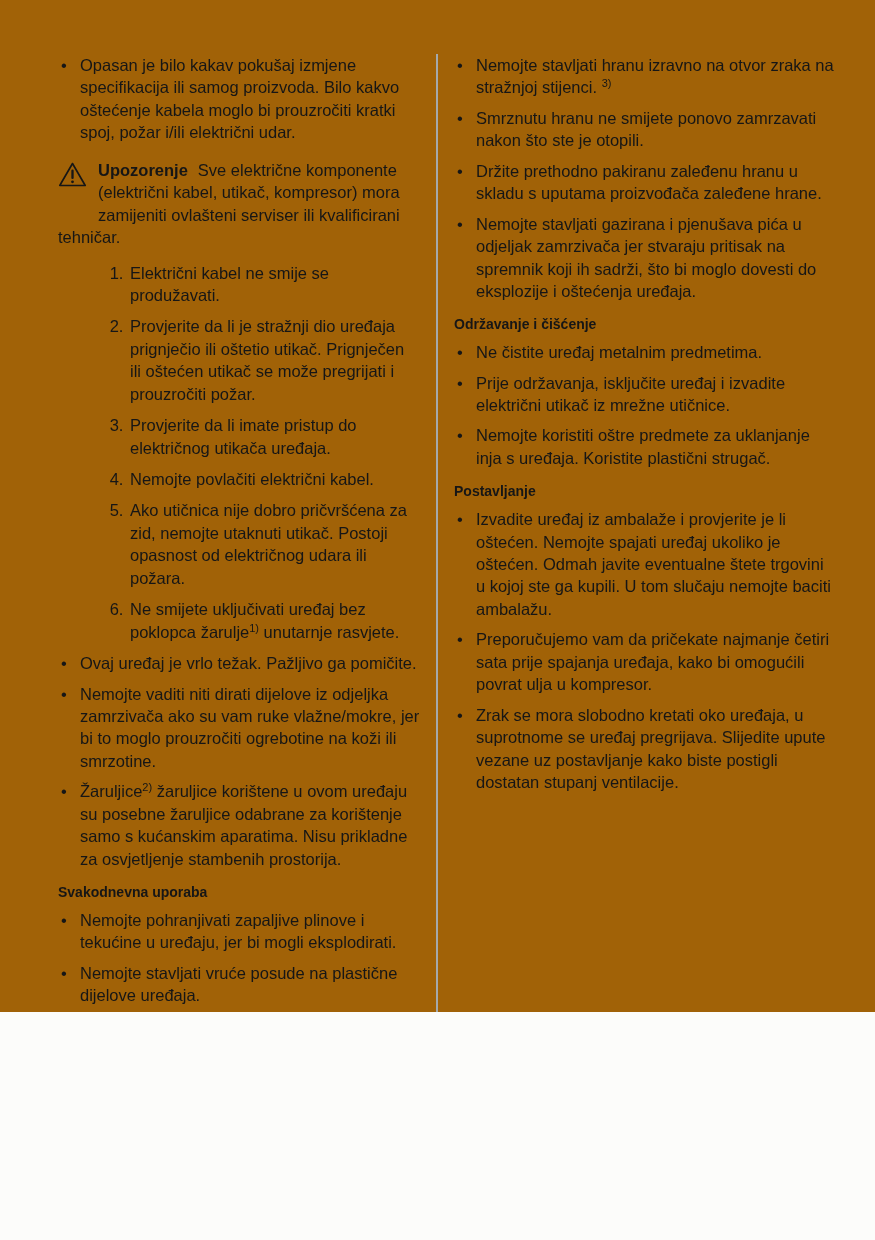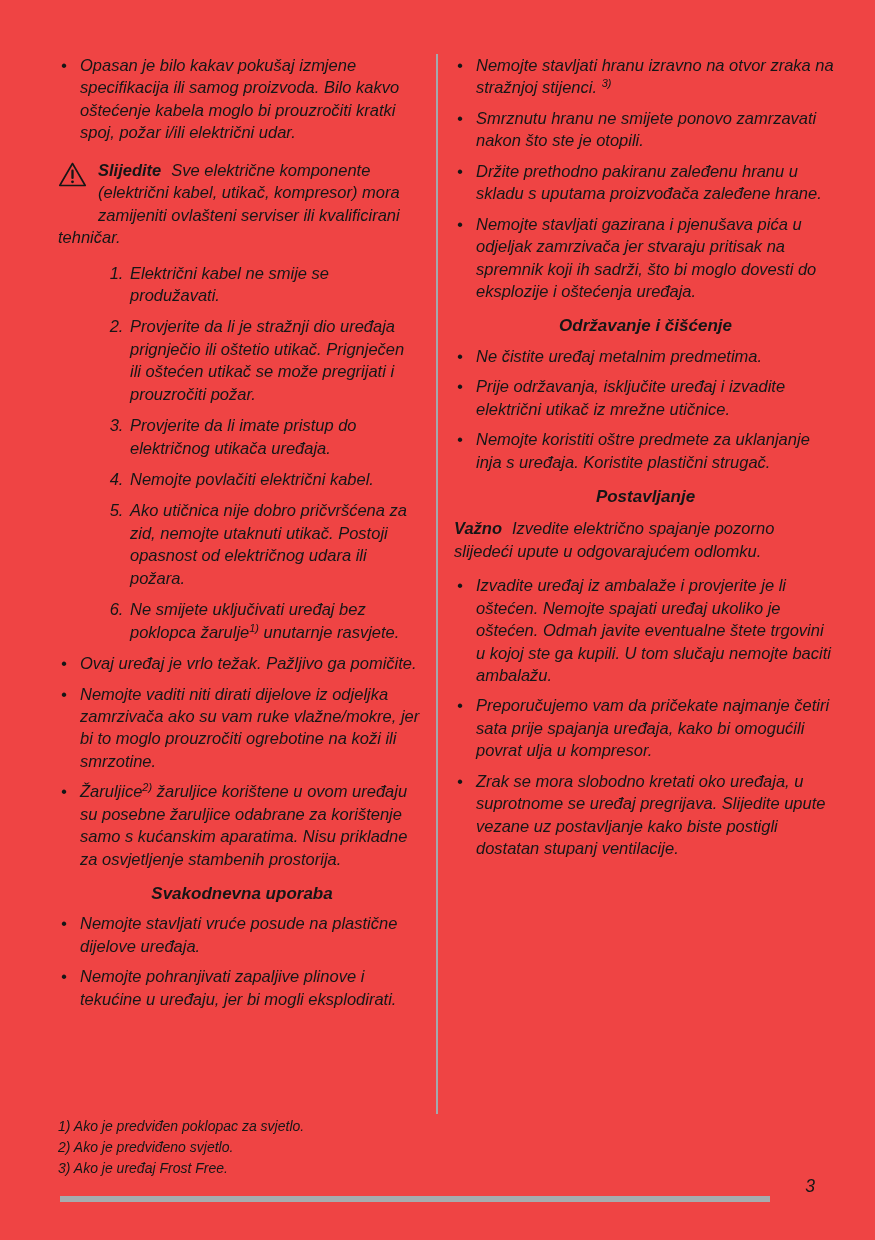--- a/index.html
+++ b/index.html
@@ -4,25 +4,24 @@
 <style>
   * { box-sizing: border-box; }
   html, body { margin: 0; padding: 0; }
   body {
     width: 875px; height: 1240px;
     background: #fcfcfa;
     font-family: "Liberation Sans", sans-serif;
   }
   .page {
     position: relative;
-    width: 875px; height: 1240px;
-    background: #ef4444;
+    width: 875px; height: 1012px;
+    background: #a16207;
     color: #161616;
     overflow: hidden;
-    font-style: italic;
   }
   .content {
     position: absolute;
     left: 58px; top: 54px;
     width: 779px; height: 1060px;
     display: flex;
     overflow: hidden;
     font-size: 16.5px;
     line-height: 1.36;
   }
@@ -45,25 +44,24 @@
     position: absolute;
     left: 3px; top: 0;
   }
   ol.numlist {
     margin: 4px 0 8px 0;
     padding-left: 70px;
   }
   ol.numlist > li { margin: 0 11px 9px 0; padding-left: 2px; }
 
   h2 {
-    font-size: 17px;
+    font-size: 14px;
     font-weight: bold;
     margin: 14px 0 8px 0;
     line-height: 1.2;
-    text-align: center;
   }
   .warning {
     margin: 15px 0 13px 0;
   }
   .warn-icon {
     float: left;
     width: 36px; height: 46px;
     margin-right: 4px;
   }
   .warn-icon svg { width: 29px; height: 27px; display: block; margin-top: 2px; }
@@ -108,43 +106,43 @@
       </ul>
 
       <div class="warning">
         <span class="warn-icon">
           <svg viewBox="0 0 30 28" aria-hidden="true">
             <path d="M15 2.6 L28.2 25.4 H1.8 Z" fill="none" stroke="#161616" stroke-width="1.7" stroke-linejoin="round"></path>
             <line x1="15" y1="10" x2="15" y2="17.5" stroke="#161616" stroke-width="2.4" stroke-linecap="round"></line>
             <circle cx="15" cy="21.6" r="1.45" fill="#161616"></circle>
           </svg>
         </span>
-        <span class="warn-label">Slijedite</span><span>Sve električne komponente (električni kabel, utikač, kompresor) mora zamijeniti ovlašteni serviser ili kvalificirani tehničar.</span>
+        <span class="warn-label">Upozorenje</span><span>Sve električne komponente (električni kabel, utikač, kompresor) mora zamijeniti ovlašteni serviser ili kvalificirani tehničar.</span>
       </div>
 
       <ol class="numlist">
         <li>Električni kabel ne smije se produžavati.</li>
         <li>Provjerite da li je stražnji dio uređaja prignječio ili oštetio utikač. Prignječen ili oštećen utikač se može pregrijati i prouzročiti požar.</li>
         <li>Provjerite da li imate pristup do električnog utikača uređaja.</li>
         <li>Nemojte povlačiti električni kabel.</li>
         <li>Ako utičnica nije dobro pričvršćena za zid, nemojte utaknuti utikač. Postoji opasnost od električnog udara ili požara.</li>
         <li><span>Ne smijete uključivati uređaj bez poklopca žarulje</span><sup class="fnref">1)</sup><span> unutarnje rasvjete.</span></li>
       </ol>
 
       <ul class="bullets">
         <li>Ovaj uređaj je vrlo težak. Pažljivo ga pomičite.</li>
         <li>Nemojte vaditi niti dirati dijelove iz odjeljka zamrzivača ako su vam ruke vlažne/mokre, jer bi to moglo prouzročiti ogrebotine na koži ili smrzotine.</li>
         <li><span>Žaruljice</span><sup class="fnref">2)</sup><span> žaruljice korištene u ovom uređaju su posebne žaruljice odabrane za korištenje samo s kućanskim aparatima. Nisu prikladne za osvjetljenje stambenih prostorija.</span></li>
       </ul>
 
       <h2>Svakodnevna uporaba</h2>
 
       <ul class="bullets">
+        <li>Nemojte pohranjivati zapaljive plinove i tekućine u uređaju, jer bi mogli eksplodirati.</li>
         <li>Nemojte stavljati vruće posude na plastične dijelove uređaja.</li>
-        <li>Nemojte pohranjivati zapaljive plinove i tekućine u uređaju, jer bi mogli eksplodirati.</li>
       </ul>
 
     </div>
 
     <div class="divider"></div>
 
     <div class="col-right">
 
       <ul class="bullets">
         <li><span>Nemojte stavljati hranu izravno na otvor zraka na stražnjoj stijenci. </span><sup class="fnref">3)</sup><span></span></li>
@@ -156,23 +154,20 @@
       <h2>Održavanje i čišćenje</h2>
 
       <ul class="bullets">
         <li>Ne čistite uređaj metalnim predmetima.</li>
         <li>Prije održavanja, isključite uređaj i izvadite električni utikač iz mrežne utičnice.</li>
         <li>Nemojte koristiti oštre predmete za uklanjanje inja s uređaja. Koristite plastični strugač.</li>
       </ul>
 
       <h2>Postavljanje</h2>
 
-      <p class="important">
-        <span class="important-label">Važno</span><span>Izvedite električno spajanje pozorno slijedeći upute u odgovarajućem odlomku.</span>
-      </p>
 
       <ul class="bullets">
         <li>Izvadite uređaj iz ambalaže i provjerite je li oštećen. Nemojte spajati uređaj ukoliko je oštećen. Odmah javite eventualne štete trgovini u kojoj ste ga kupili. U tom slučaju nemojte baciti ambalažu.</li>
         <li>Preporučujemo vam da pričekate najmanje četiri sata prije spajanja uređaja, kako bi omogućili povrat ulja u kompresor.</li>
         <li>Zrak se mora slobodno kretati oko uređaja, u suprotnome se uređaj pregrijava. Slijedite upute vezane uz postavljanje kako biste postigli dostatan stupanj ventilacije.</li>
       </ul>
 
     </div>
   </div>
 

